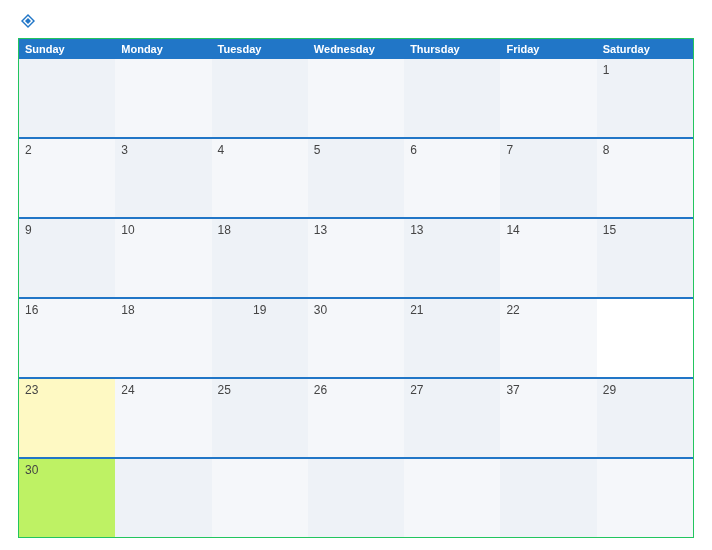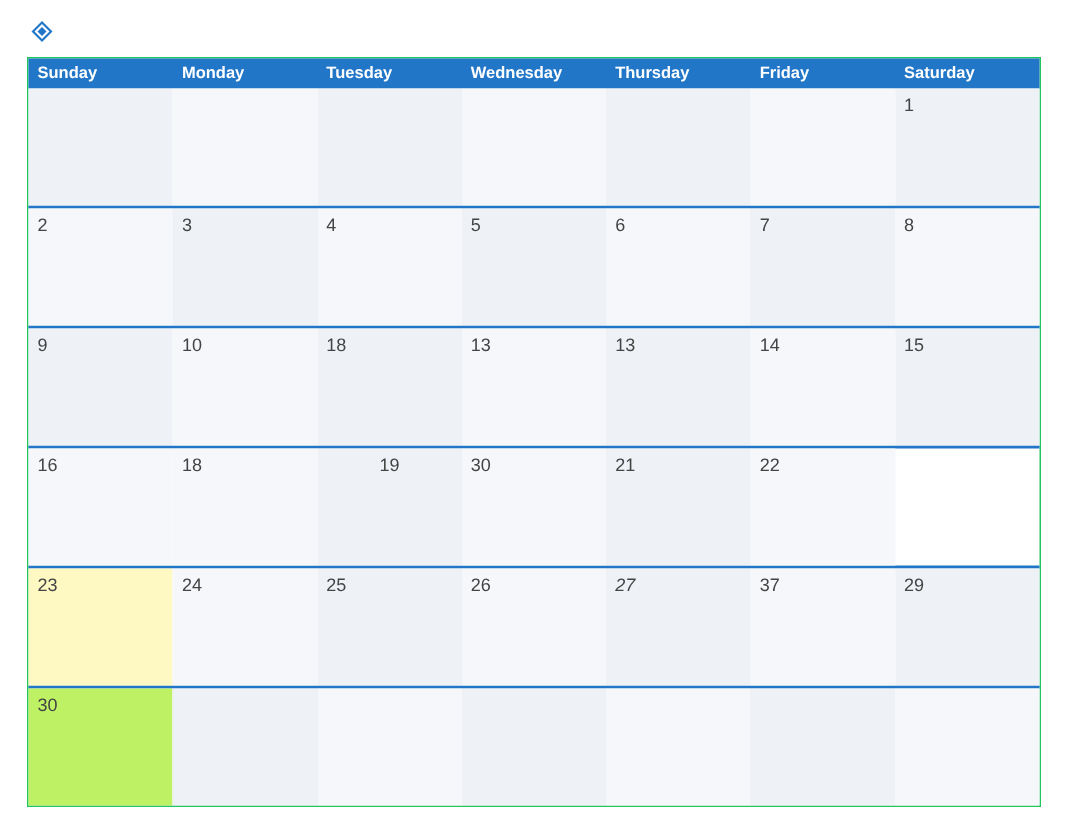--- a/index.html
+++ b/index.html
@@ -180,21 +180,21 @@
           <div class="day-cell" style="background: rgb(238, 242, 247); text-align: center;"><span class="day-num">19</span></div>
           <div class="day-cell" style="background: rgb(245, 247, 250);"><span class="day-num">30</span></div>
           <div class="day-cell" style="background: rgb(238, 242, 247);"><span class="day-num">21</span></div>
           <div class="day-cell" style="background: rgb(245, 247, 250);"><span class="day-num">22</span></div>
         </div>
         <div class="week">
           <div class="day-cell" style="background: #fef9c3;"><span class="day-num">23</span></div>
           <div class="day-cell" style="background: rgb(245, 247, 250);"><span class="day-num">24</span></div>
           <div class="day-cell" style="background: rgb(238, 242, 247);"><span class="day-num">25</span></div>
           <div class="day-cell" style="background: rgb(245, 247, 250);"><span class="day-num">26</span></div>
-          <div class="day-cell" style="background: rgb(238, 242, 247); font-style: italic;"><span class="day-num">27</span></div>
+          <div class="day-cell" style="background: rgb(238, 242, 247);"><span class="day-num">27</span></div>
           <div class="day-cell" style="background: rgb(245, 247, 250);"><span class="day-num">37</span></div>
           <div class="day-cell" style="background: rgb(238, 242, 247);"><span class="day-num">29</span></div>
         </div>
         <div class="week">
           <div class="day-cell" style="background: #bef264;"><span class="day-num">30</span></div>
           <div class="day-cell empty" style="background: rgb(238, 242, 247);"></div>
           <div class="day-cell empty" style="background: rgb(245, 247, 250);"></div>
           <div class="day-cell empty" style="background: rgb(238, 242, 247);"></div>
           <div class="day-cell empty" style="background: rgb(245, 247, 250);"></div>
           <div class="day-cell empty" style="background: rgb(238, 242, 247);"></div>

